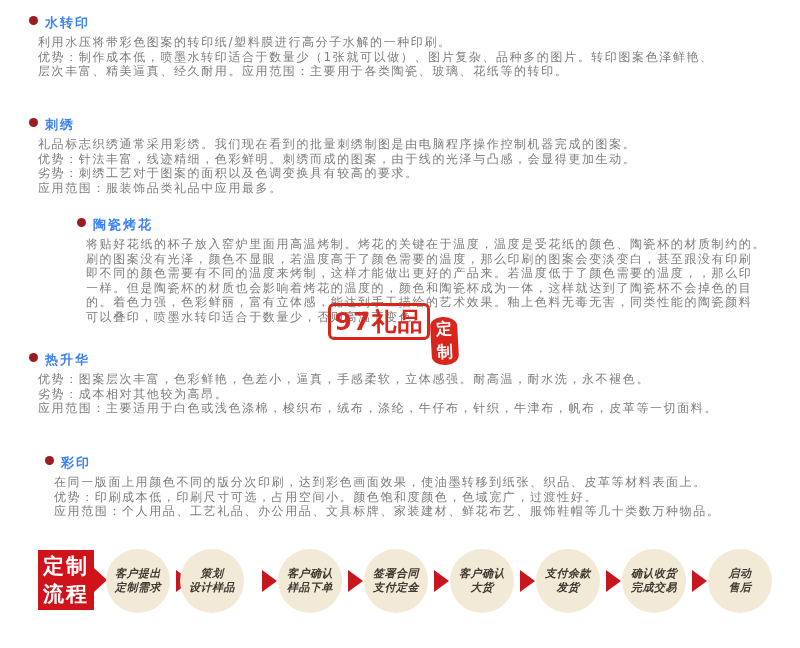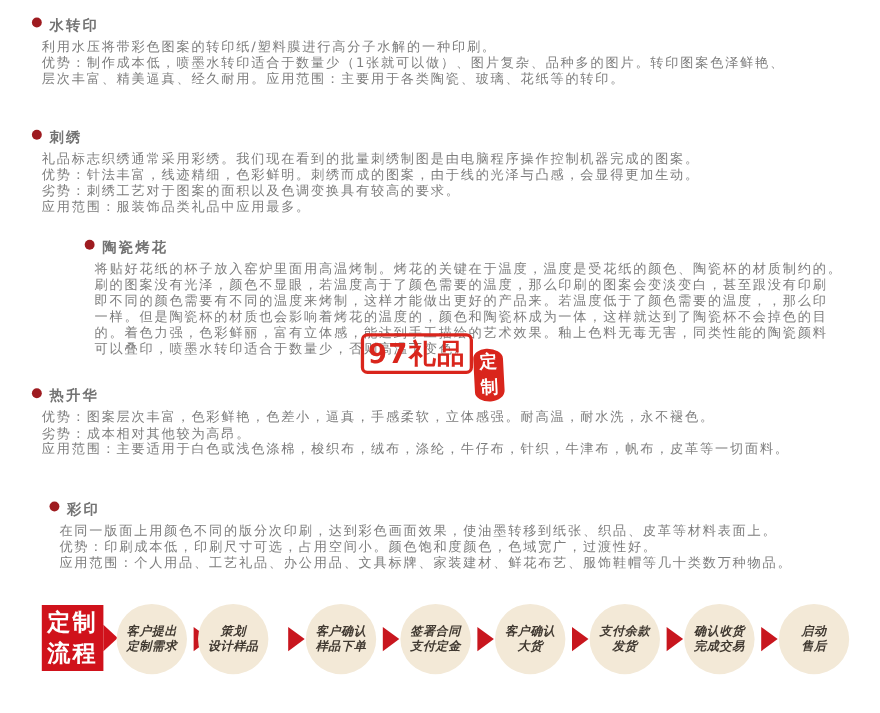--- a/index.html
+++ b/index.html
@@ -7,21 +7,21 @@
     width:800px; height:648px; background:#ffffff; position:relative;
     font-family:"DejaVu Sans", sans-serif; overflow:hidden;
   }
   .section { position:absolute; left:0; width:800px; }
   .sec-head { position:relative; padding-left:45px; height:18px; }
   .bullet {
     position:absolute; left:29px; top:4px; width:9px; height:9px;
     border-radius:50%; background:#9e1b20;
   }
   .sec-title {
-    color:#737373; font-weight:bold; font-size:13px; letter-spacing:2px;
+    color:#3b82f6; font-weight:bold; font-size:13px; letter-spacing:2px;
     line-height:16px; display:inline-block;
   }
   .sec-body { margin:5px 0 0 38px; width:738px; }
   .bline {
     color:#7d7d7d; font-size:12px; line-height:14.5px; letter-spacing:1.6px;
     white-space:nowrap;
   }
   
   .wm-box {
     position:absolute; left:328px; top:303px; width:96px; height:31px;

